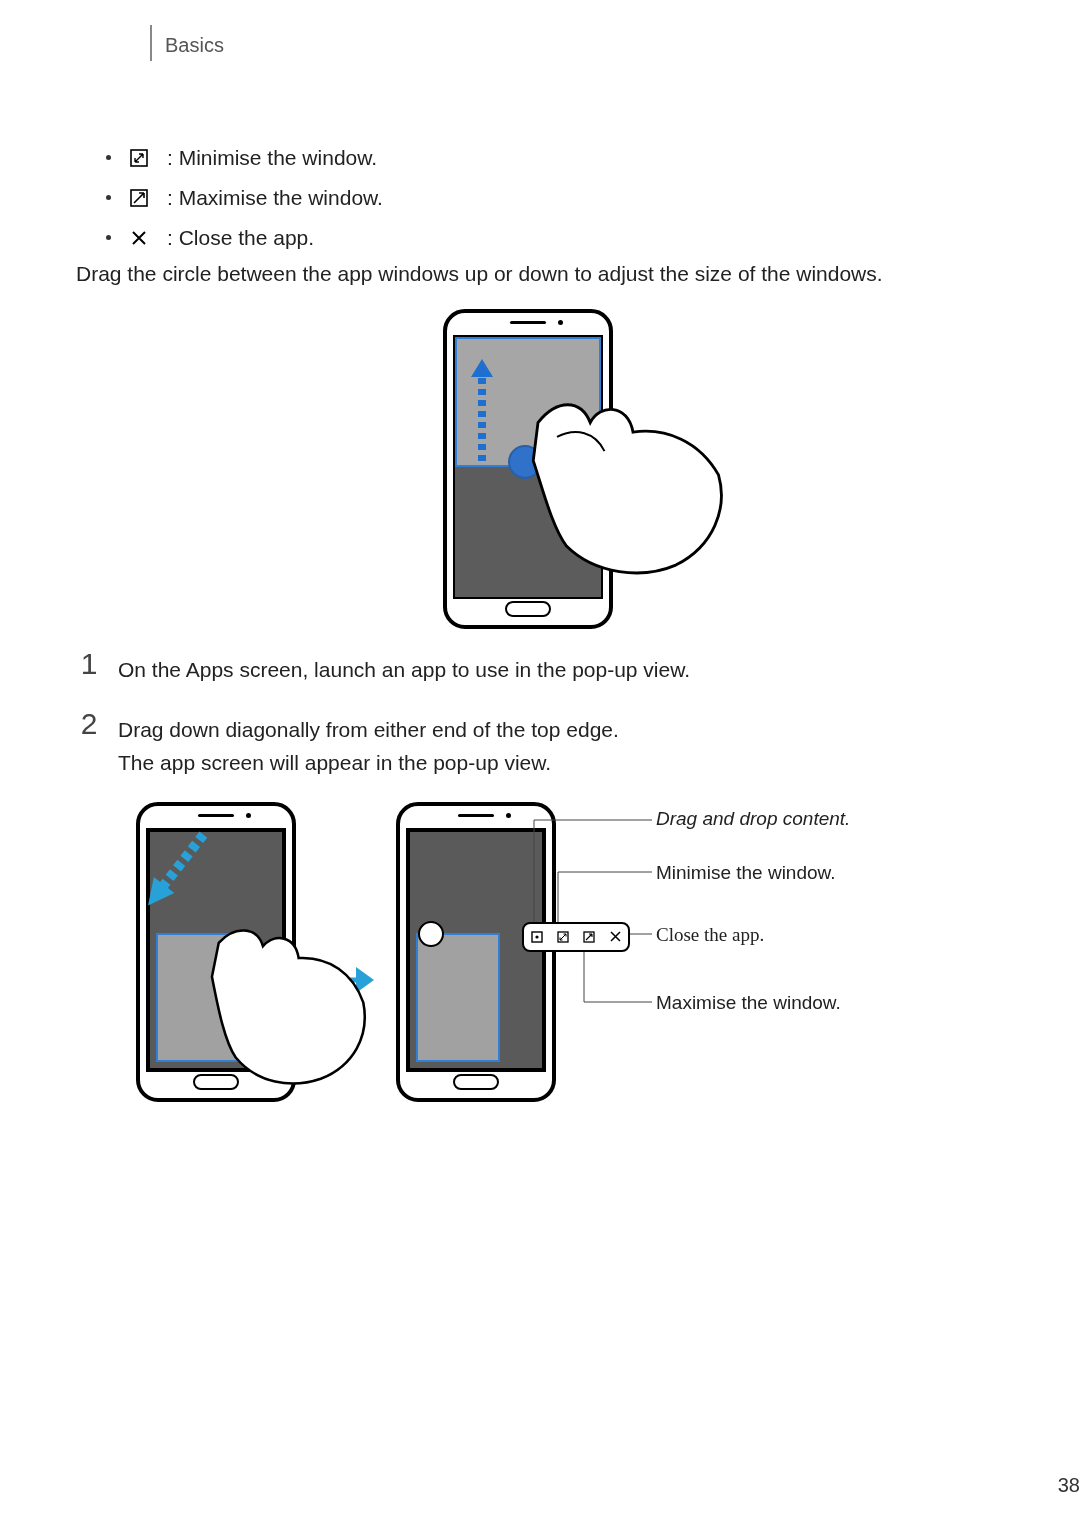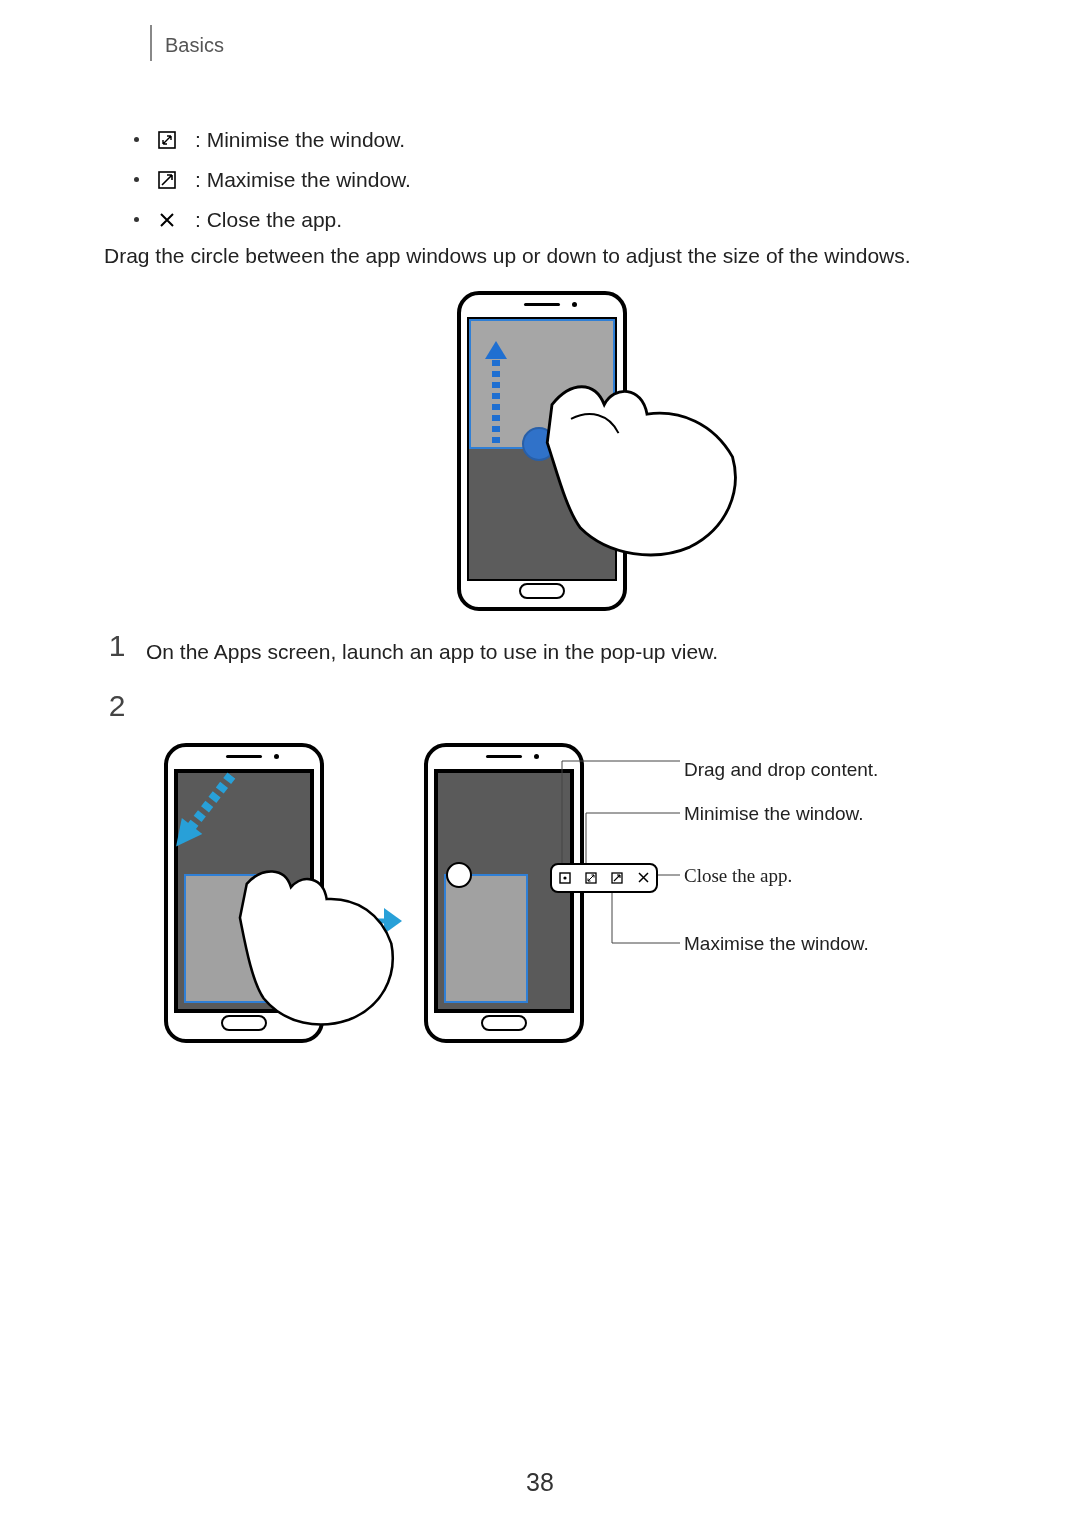--- a/index.html
+++ b/index.html
@@ -6,22 +6,23 @@
     margin: 0;
     font-family: "Segoe UI", "Helvetica Neue", Arial, sans-serif;
     background: #fff;
     color: #222;
     width: 1080px;
     height: 1527px;
     box-sizing: border-box;
     position: relative;
   }
   .page {
-    padding: 30px 100px 60px 104px;
+    padding: 30px 100px 60px 76px;
     box-sizing: border-box;
+    margin-top: 18px;
   }
   .header-rule {
     position: absolute;
     left: 150px;
     top: 25px;
     width: 2px;
     height: 36px;
     background: #888;
   }
   .header-label {
@@ -203,22 +204,22 @@
     z-index:5;
   }
   .toolbar-strip .ticon {
     width:14px;height:14px;
     display:flex;align-items:center;justify-content:center;
   }
 
   .page-num {
     position:absolute;
     bottom:30px; left:0; right:0;
-    text-align:center;
-    font-size:25px;
+    text-align:right;
+    font-size:20px;
     color:#333;
   }
 </style>
 </head>
 <body>
 
 <div class="page">
 
   <div class="header-rule"></div>
   <div class="header-label">Basics</div>
@@ -285,20 +286,24 @@
   </div>
 
 
   <div class="step">
     <div class="step-num">1</div>
     <div class="step-text">On the Apps screen, launch an app to use in the pop-up view.</div>
   </div>
 
   <div class="step">
     <div class="step-num">2</div>
+    <div class="step-text">
+      <div>Drag down diagonally from either end of the top edge.</div>
+      <div>The app screen will appear in the pop-up view.</div>
+    </div>
   </div>
 
   <div class="illus2">
 
     <div style="position:relative">
       <div class="phone">
         <div class="speaker"></div>
           <div class="cam"></div>
         <div class="screen">
           <div class="dark-screen"></div>
@@ -367,21 +372,21 @@
         </span>
       </div>
 
       <svg style="position:absolute;left:-54px;top:0;overflow:visible" width="260" height="260">
         <path d="M12 120 L12 18 L130 18" stroke="#444" stroke-width="1" fill="none"></path>
         <path d="M36 120 L36 70 L130 70" stroke="#444" stroke-width="1" fill="none"></path>
         <path d="M90 132 L130 132" stroke="#444" stroke-width="1" fill="none"></path>
         <path d="M62 146 L62 200 L130 200" stroke="#444" stroke-width="1" fill="none"></path>
       </svg>
 
-      <div class="callout" style="left:80px; top:16px;">Drag and drop content.</div>
+      <div class="callout" style="left:80px; top:6px;font-style:italic;">Drag and drop content.</div>
       <div class="callout" style="left:80px; top:60px;">Minimise the window.</div>
       <div class="callout" style="left:80px; top:122px;font-family:Liberation Serif, serif;">Close the app.</div>
       <div class="callout" style="left:80px; top:190px;">Maximise the window.</div>
     </div>
 
   </div>
 
 </div>
 
 <div class="page-num">38</div>

